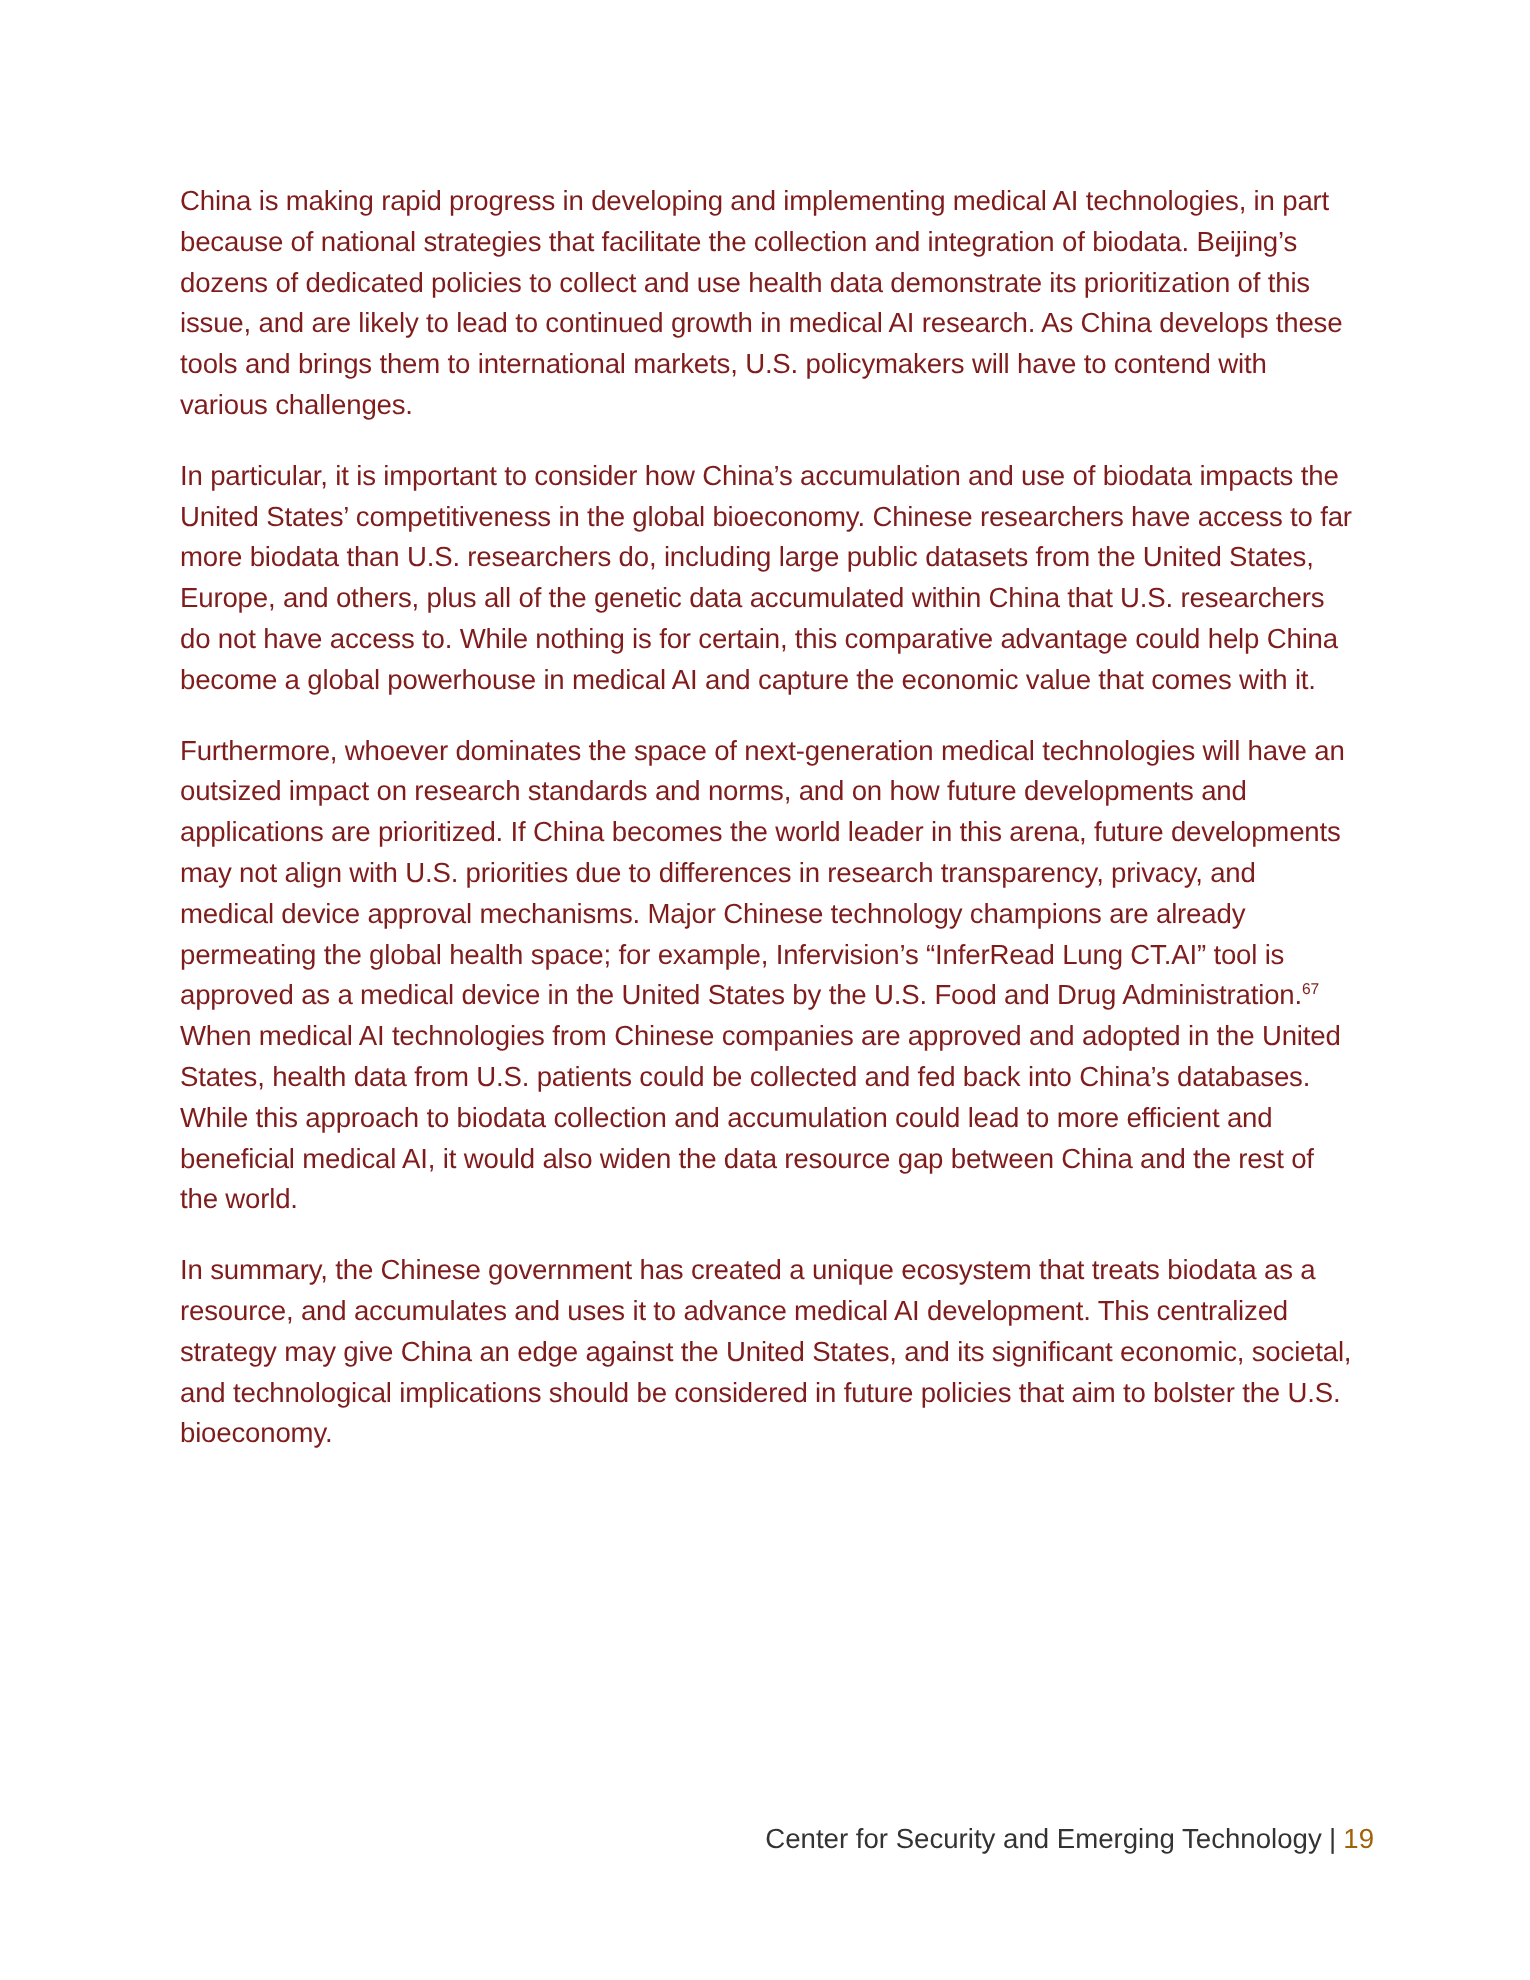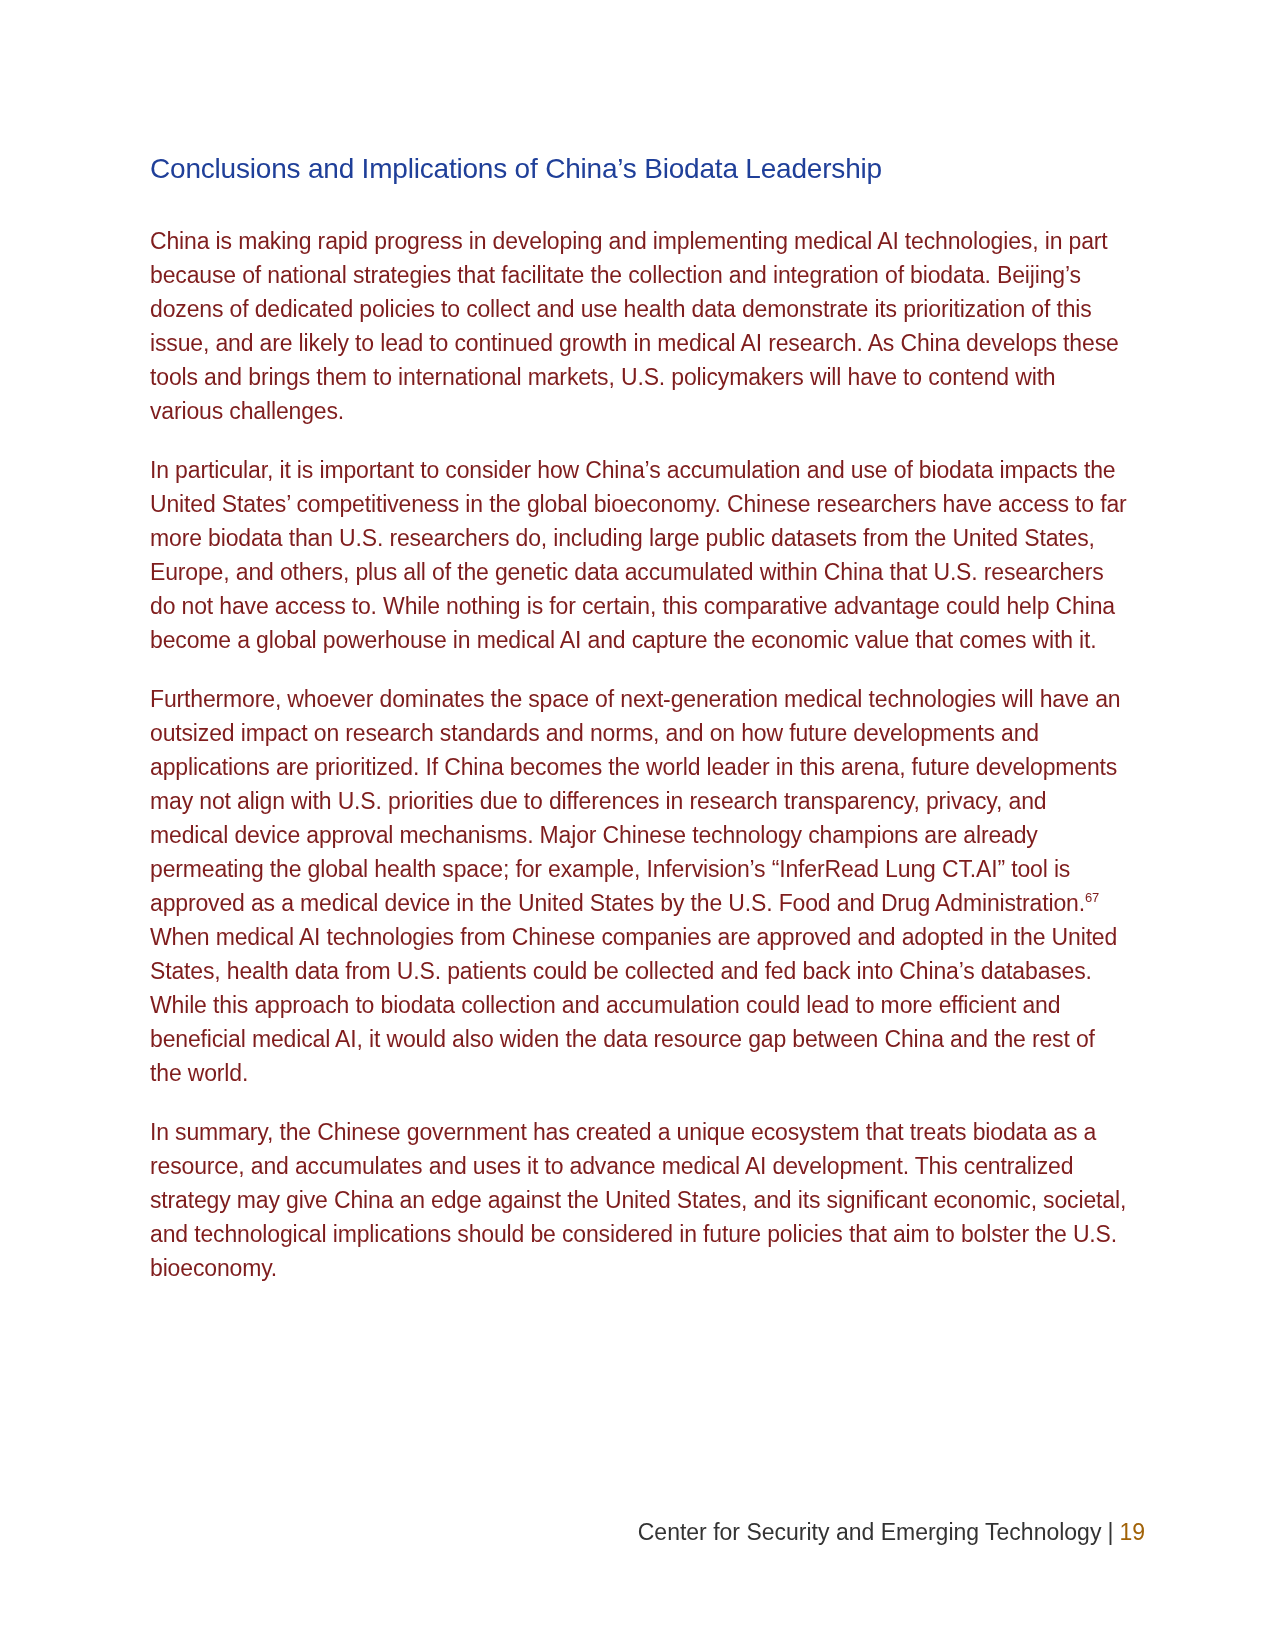--- a/index.html
+++ b/index.html
@@ -32,21 +32,20 @@
       color: #333333;
       white-space: nowrap;
     }
     .footer .pg { color: #a16207; margin-left: 6px; }
     .footer .sep { margin-left: 6px; }
   </style>
 </head>
 <body>
 
 <div class="page">
-  <h2 class="heading">Conclusions and Implications of China’s Biodata Leadership</h2>
 
   <p class="para">China is making rapid progress in developing and implementing medical AI technologies, in part because of national strategies that facilitate the collection and integration of biodata. Beijing’s dozens of dedicated policies to collect and use health data demonstrate its prioritization of this issue, and are likely to lead to continued growth in medical AI research. As China develops these tools and brings them to international markets, U.S. policymakers will have to contend with various challenges.</p>
   <p class="para">In particular, it is important to consider how China’s accumulation and use of biodata impacts the United States’ competitiveness in the global bioeconomy. Chinese researchers have access to far more biodata than U.S. researchers do, including large public datasets from the United States, Europe, and others, plus all of the genetic data accumulated within China that U.S. researchers do not have access to. While nothing is for certain, this comparative advantage could help China become a global powerhouse in medical AI and capture the economic value that comes with it.</p>
   <p class="para"><span>Furthermore, whoever dominates the space of next-generation medical technologies will have an outsized impact on research standards and norms, and on how future developments and applications are prioritized. If China becomes the world leader in this arena, future developments may not align with U.S. priorities due to differences in research transparency, privacy, and medical device approval mechanisms. Major Chinese technology champions are already permeating the global health space; for example, Infervision’s “InferRead Lung CT.AI” tool is approved as a medical device in the United States by the U.S. Food and Drug Administration.</span><sup>67</sup><span> When medical AI technologies from Chinese companies are approved and adopted in the United States, health data from U.S. patients could be collected and fed back into China’s databases. While this approach to biodata collection and accumulation could lead to more efficient and beneficial medical AI, it would also widen the data resource gap between China and the rest of the world.</span></p>
   <p class="para">In summary, the Chinese government has created a unique ecosystem that treats biodata as a resource, and accumulates and uses it to advance medical AI development. This centralized strategy may give China an edge against the United States, and its significant economic, societal, and technological implications should be considered in future policies that aim to bolster the U.S. bioeconomy.</p>
 </div>
 
 <div class="footer">
   <span>Center for Security and Emerging Technology</span><span class="sep">|</span><span class="pg">19</span>
 </div>

